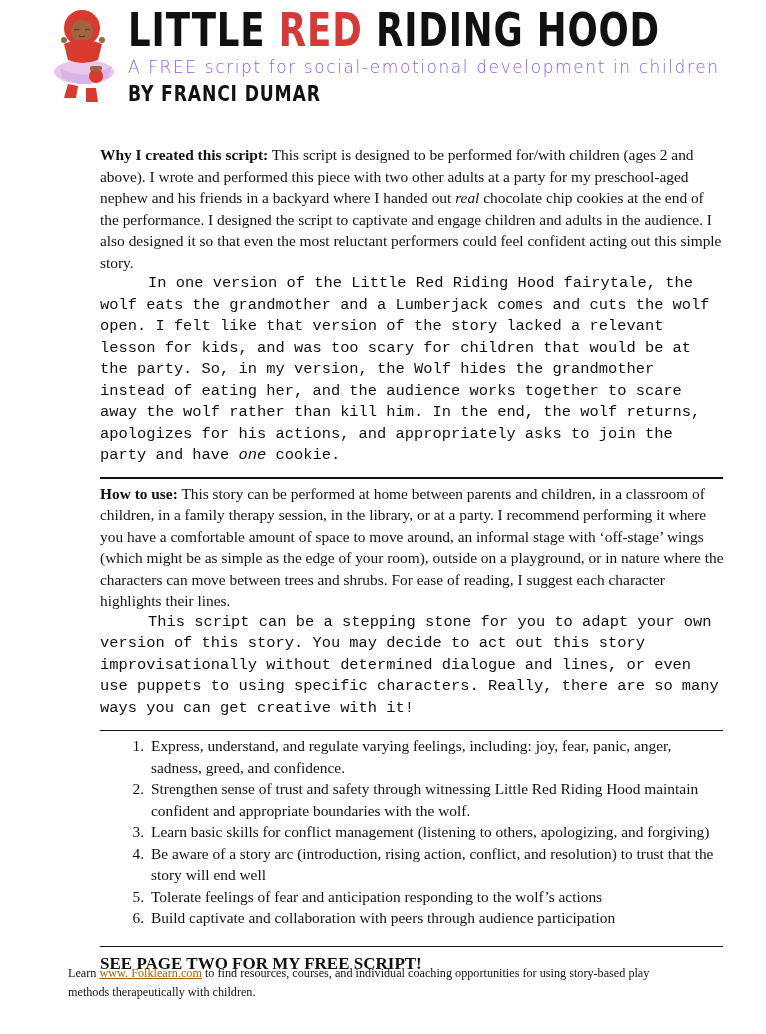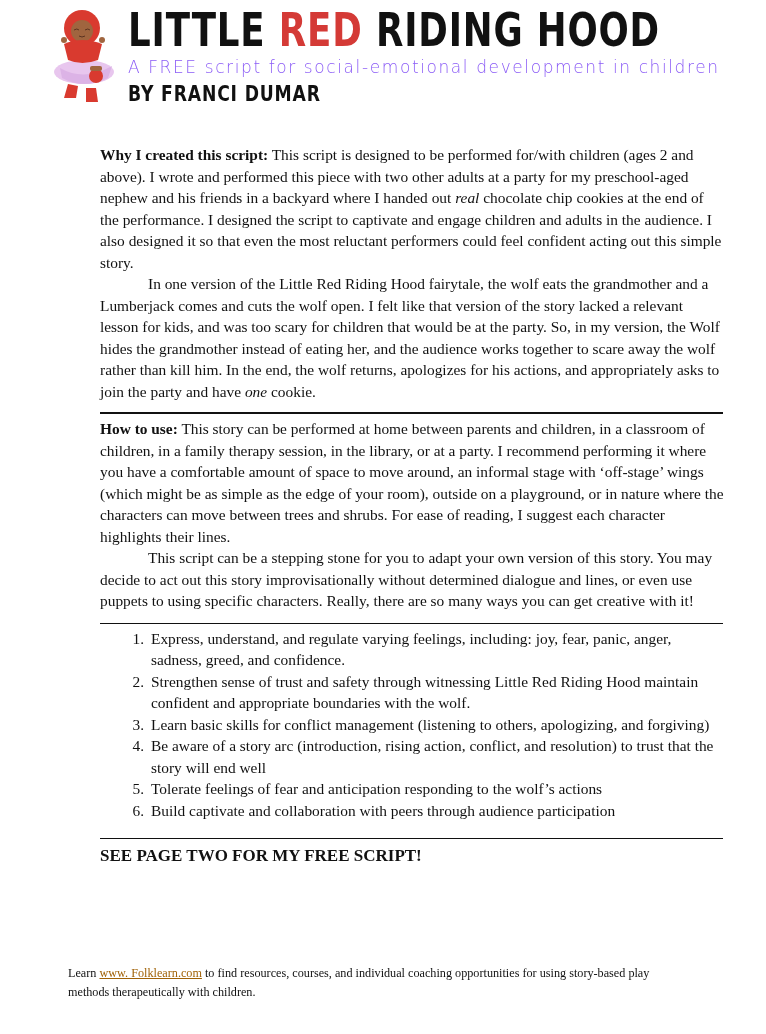--- a/index.html
+++ b/index.html
@@ -14,21 +14,21 @@
   .title .red { color: #d43a36; }
   .title .black { color: #111; }
   .subtitle { position: absolute; left: 120px; top: 57px; font-family: "DejaVu Sans", sans-serif;
               font-size: 17px; letter-spacing: 1.6px; color: #8b5cf6; white-space: nowrap; font-weight: 300; }
   .byline { position: absolute; left: 120px; top: 82px; font-family: "DejaVu Sans", sans-serif;
             font-size: 21px; font-weight: bold; color: #111; transform: scaleX(0.82);
             transform-origin: left top; white-space: nowrap; letter-spacing: 1px; }
 
   .content { position: absolute; left: 68px; top: 144px; width: 624px; font-size: 15.4px; line-height: 21.5px; margin-left: 32px; }
   .content p { margin: 0; }
-  .indent { text-indent: 48px; }
+  .indent { text-indent: 48px; font-family: Liberation Mono, monospace; }
   .rule { border: 0; border-top: 2px solid #111; margin: 10px 0 4px 0; width: 623px; }
   .rule.thin { border-top-width: 1.5px; }
   b { font-weight: bold; }
   ol { margin: 0; padding-left: 48px; }
   ol li { padding-left: 3px; }
   .cta { font-weight: bold; font-size: 17px; margin-top: 6px !important; }
   .footer { position: absolute; left: 68px; top: 964px; width: 624px; font-size: 12.2px; line-height: 19px; }
   .footer a { color: #a16207; text-decoration: underline; }
 </style>
 </head>

